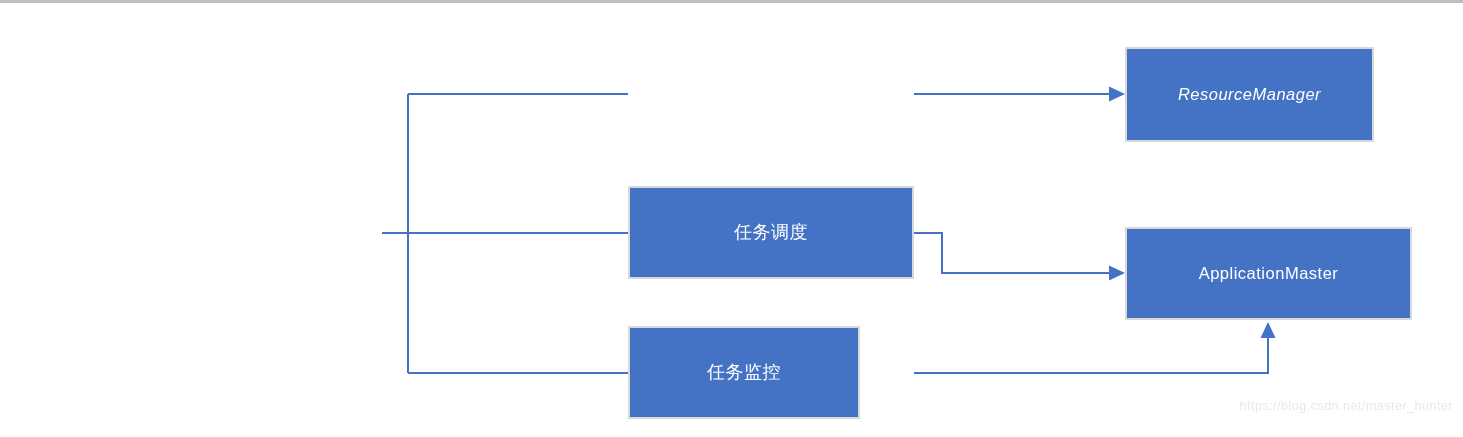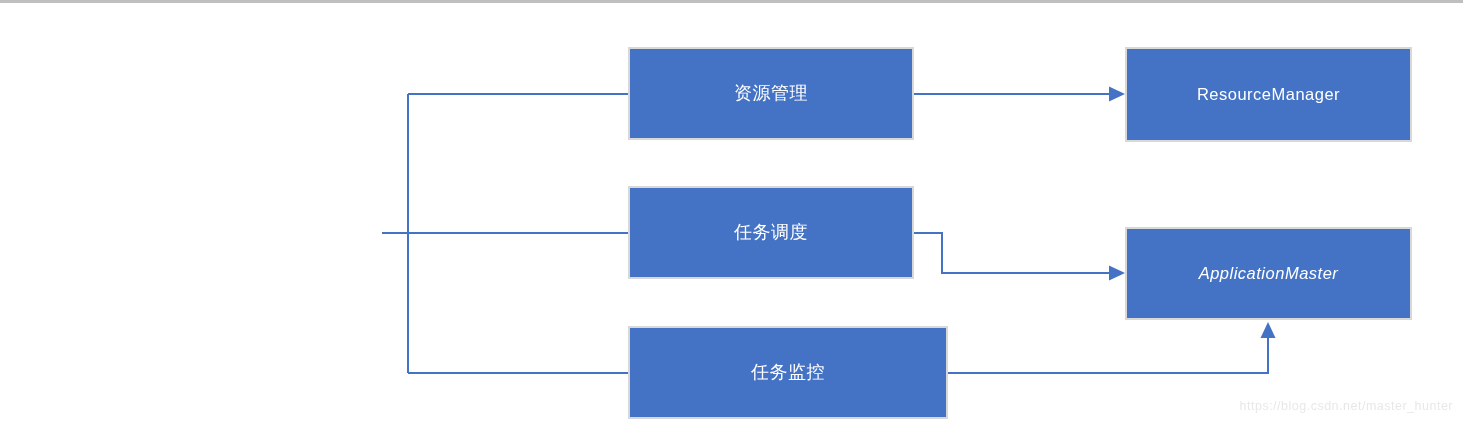--- a/index.html
+++ b/index.html
@@ -36,23 +36,23 @@
   .node .label {
     letter-spacing: 0.5px;
     line-height: 1.2;
   }
   .node-cjk .label  { font-size: 18px; }
   .node-lat .label  { font-size: 16.5px; }
 
   #node-jobtracker        { left: 8px;    top: 142px; width: 374px; height: 183px; }
   #node-resource-mgmt     { left: 628px;  top: 47px;  width: 286px; height: 93px;  }
   #node-task-scheduling   { left: 628px;  top: 186px; width: 286px; height: 93px; text-align: center;  }
-  #node-task-monitoring   { left: 628px;  top: 326px; width: 320px; height: 93px;  }
-  #node-resource-manager  { left: 1125px; top: 47px;  width: 287px; height: 95px;  }
-  #node-application-master{ left: 1125px; top: 227px; width: 287px; height: 93px; font-style: italic;  }
+  #node-task-monitoring   { left: 628px;  top: 326px; width: 232px; height: 93px;  }
+  #node-resource-manager  { left: 1125px; top: 47px;  width: 249px; height: 95px; font-style: italic;  }
+  #node-application-master{ left: 1125px; top: 227px; width: 287px; height: 93px;  }
 
   .connector-layer {
     position: absolute;
     left: 0; top: 0;
     width: 1463px;
     height: 437px;
     pointer-events: none;
   }
   .connector-layer path.line {
     fill: none;
@@ -93,23 +93,20 @@
     <path class="head" d="M1125 94 L1109 86.5 L1109 101.5 Z"></path>
 
     <path class="line" d="M914 233 H942 V273 H1111"></path>
     <path class="head" d="M1125 273 L1109 265.5 L1109 280.5 Z"></path>
 
     <path class="line" d="M914 373 H1268 V336"></path>
     <path class="head" d="M1268 322 L1260.5 338 L1275.5 338 Z"></path>
   </svg>
 
 
-  <div class="node node-cjk" id="node-resource-mgmt">
-    <span class="label">资源管理</span>
-  </div>
 
   <div class="node node-cjk" id="node-task-scheduling">
     <span class="label">任务调度</span>
   </div>
 
   <div class="node node-cjk" id="node-task-monitoring">
     <span class="label">任务监控</span>
   </div>
 
   <div class="node node-lat" id="node-resource-manager">

